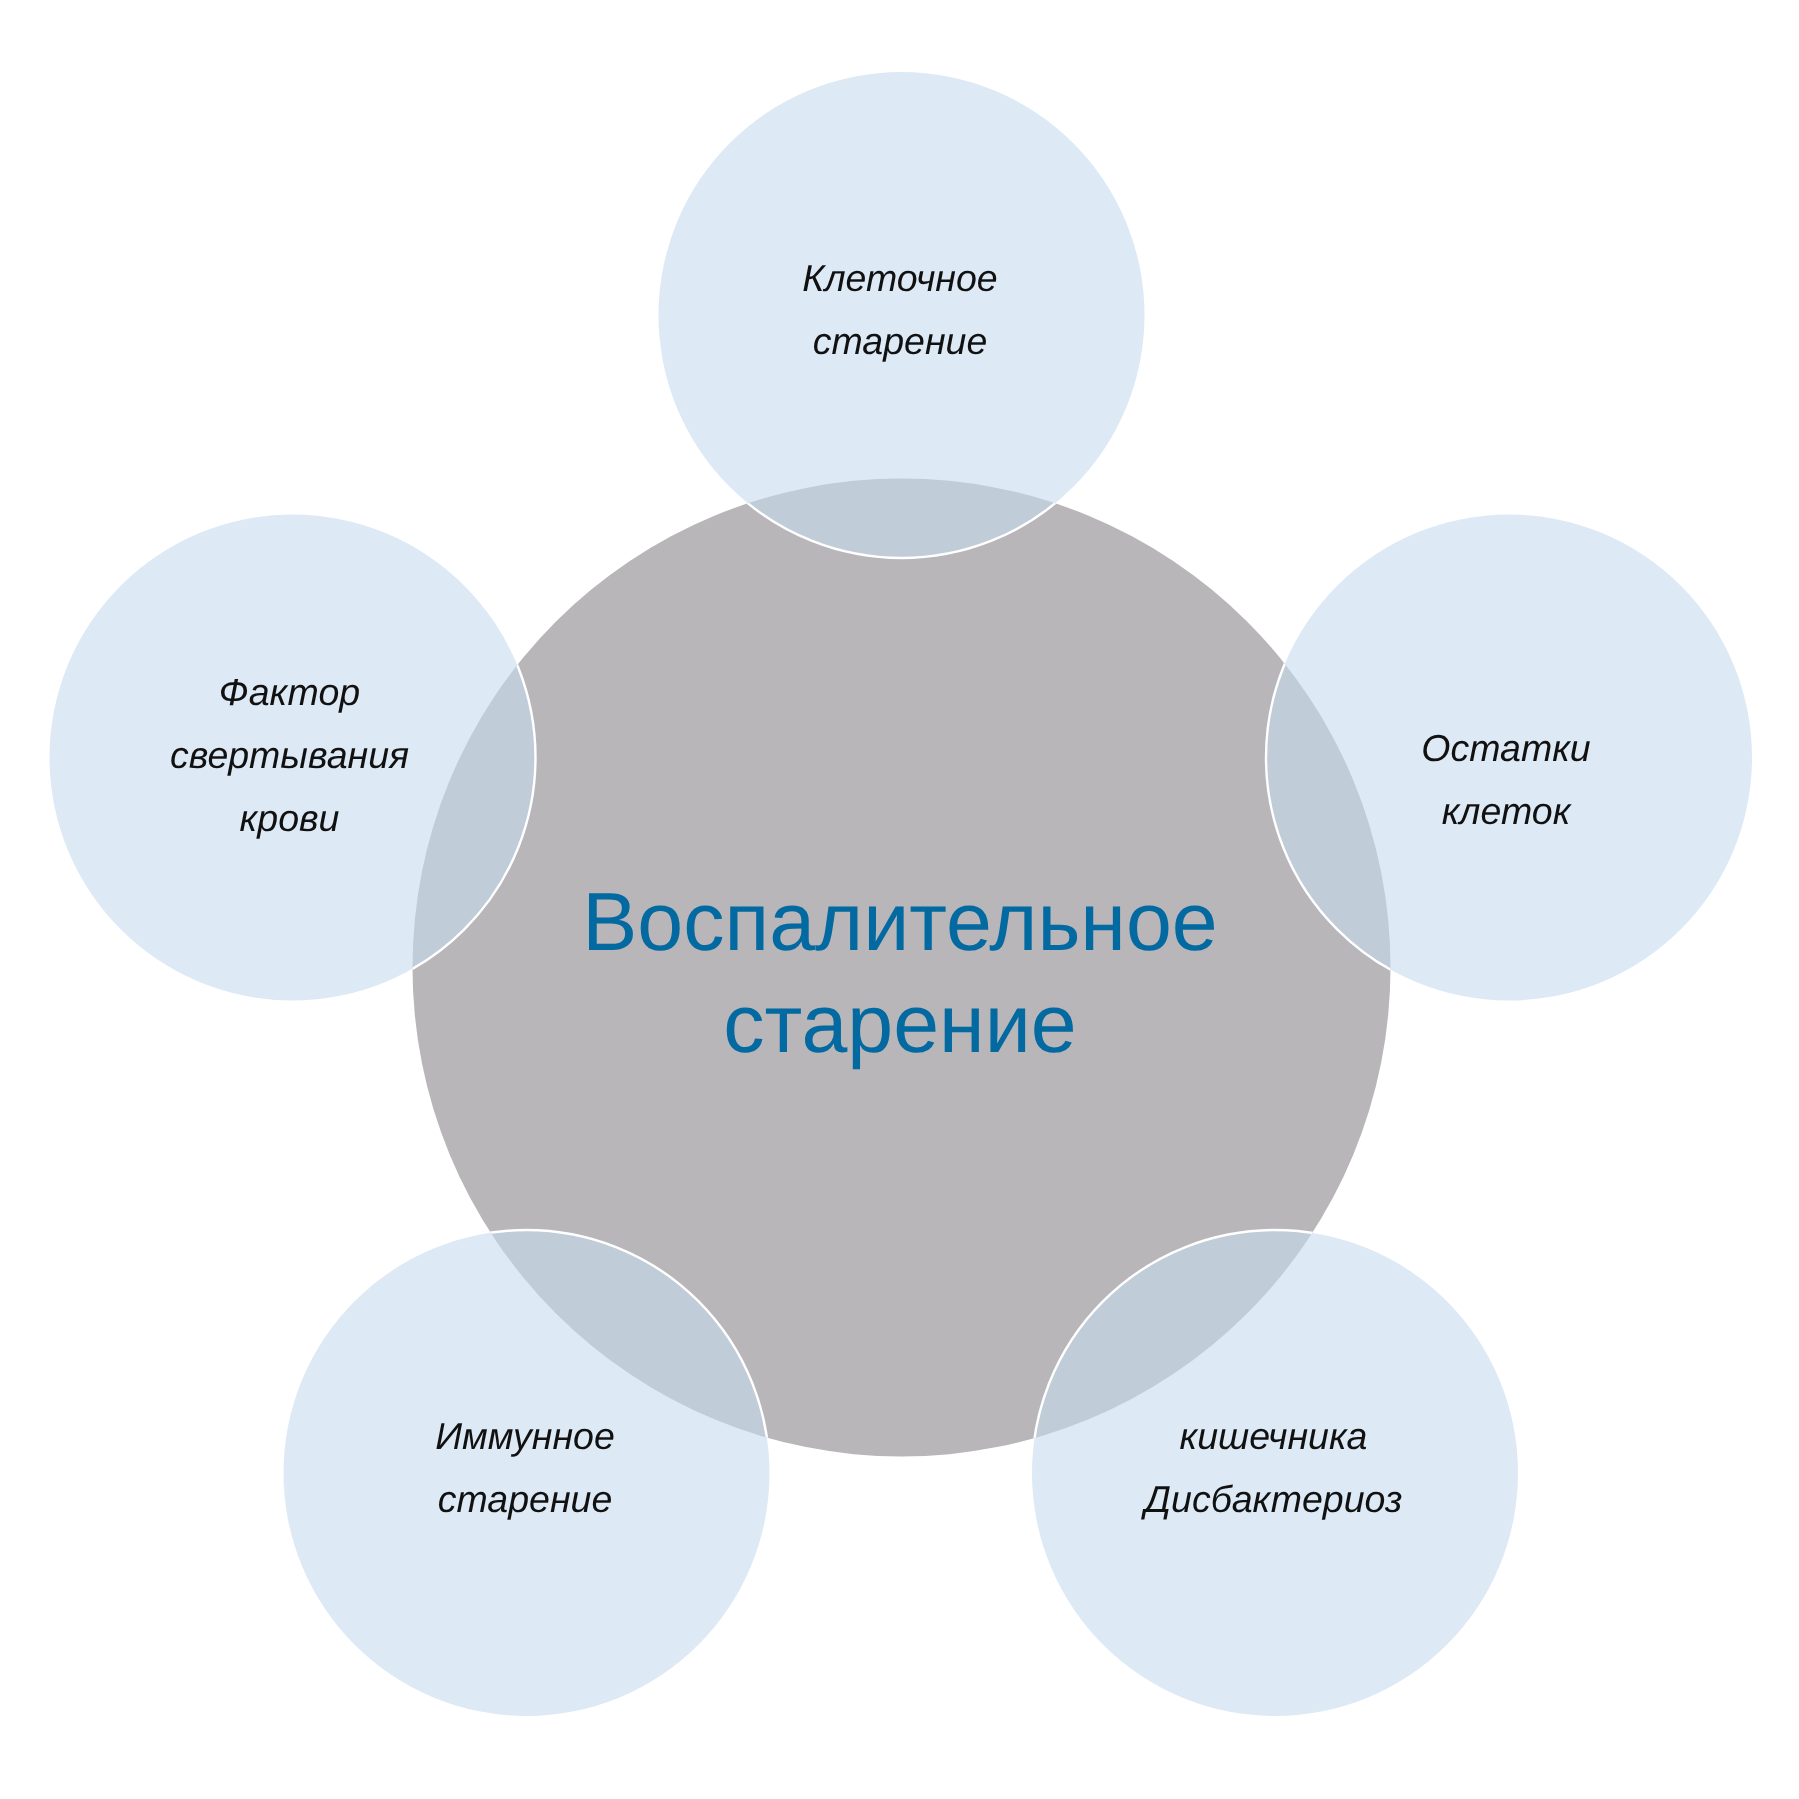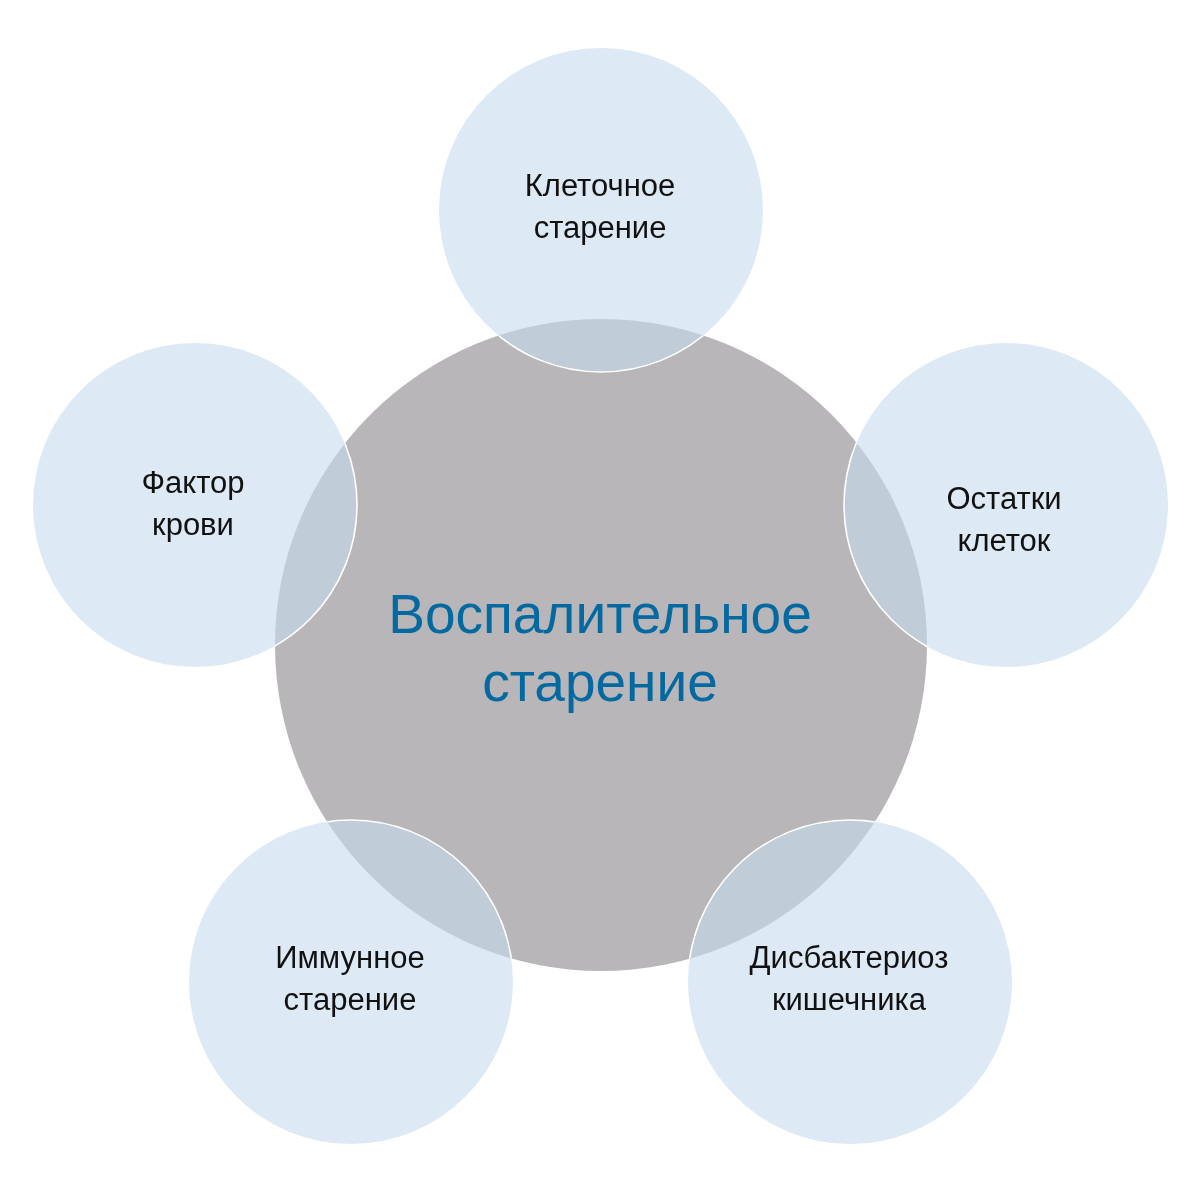--- a/index.html
+++ b/index.html
@@ -3,21 +3,21 @@
   <meta charset="utf-8">
   <style>
     html, body { margin: 0; padding: 0; background: #ffffff; }
     body { width: 1199px; height: 1199px; overflow: hidden; }
     #stage { position: relative; width: 1199px; height: 1199px; }
     svg { position: absolute; left: 0; top: 0; }
     .lbl { position: absolute; text-align: center; color: #111111;
            font-family: "Liberation Sans", sans-serif; transform: translate(-50%, -50%);
            white-space: nowrap; }
     .lbl span { display: block; }
-    .small { font-size: 31px; line-height: 42px; }
+    .small { font-size: 25px; line-height: 42px; font-style: italic; }
     .center { font-size: 55px; line-height: 68px; color: #0369a1; }
   </style>
 </head>
 <body>
 
 <div id="stage">
   <svg width="1199" height="1199" viewBox="0 0 1199 1199">
     <defs>
       <clipPath id="centerClip">
         <circle cx="601" cy="645" r="326"></circle>
@@ -60,26 +60,27 @@
     <span>Клеточное</span>
     <span>старение</span>
   </div>
 
   <div class="lbl small" style="left:1004px; top:501px;margin-top:19px;">
     <span>Остатки</span>
     <span>клеток</span>
   </div>
 
   <div class="lbl small" style="left:849px; top:979px;">
+    <span>кишечника</span>
     <span>Дисбактериоз</span>
-    <span>кишечника</span>
   </div>
 
   <div class="lbl small" style="left:350px; top:979px;">
     <span>Иммунное</span>
     <span>старение</span>
   </div>
 
   <div class="lbl small" style="left:193px; top:504px;text-align:center;">
     <span>Фактор</span>
+    <span>свертывания</span>
     <span>крови</span>
   </div>
 </div>
 
 </body></html>

